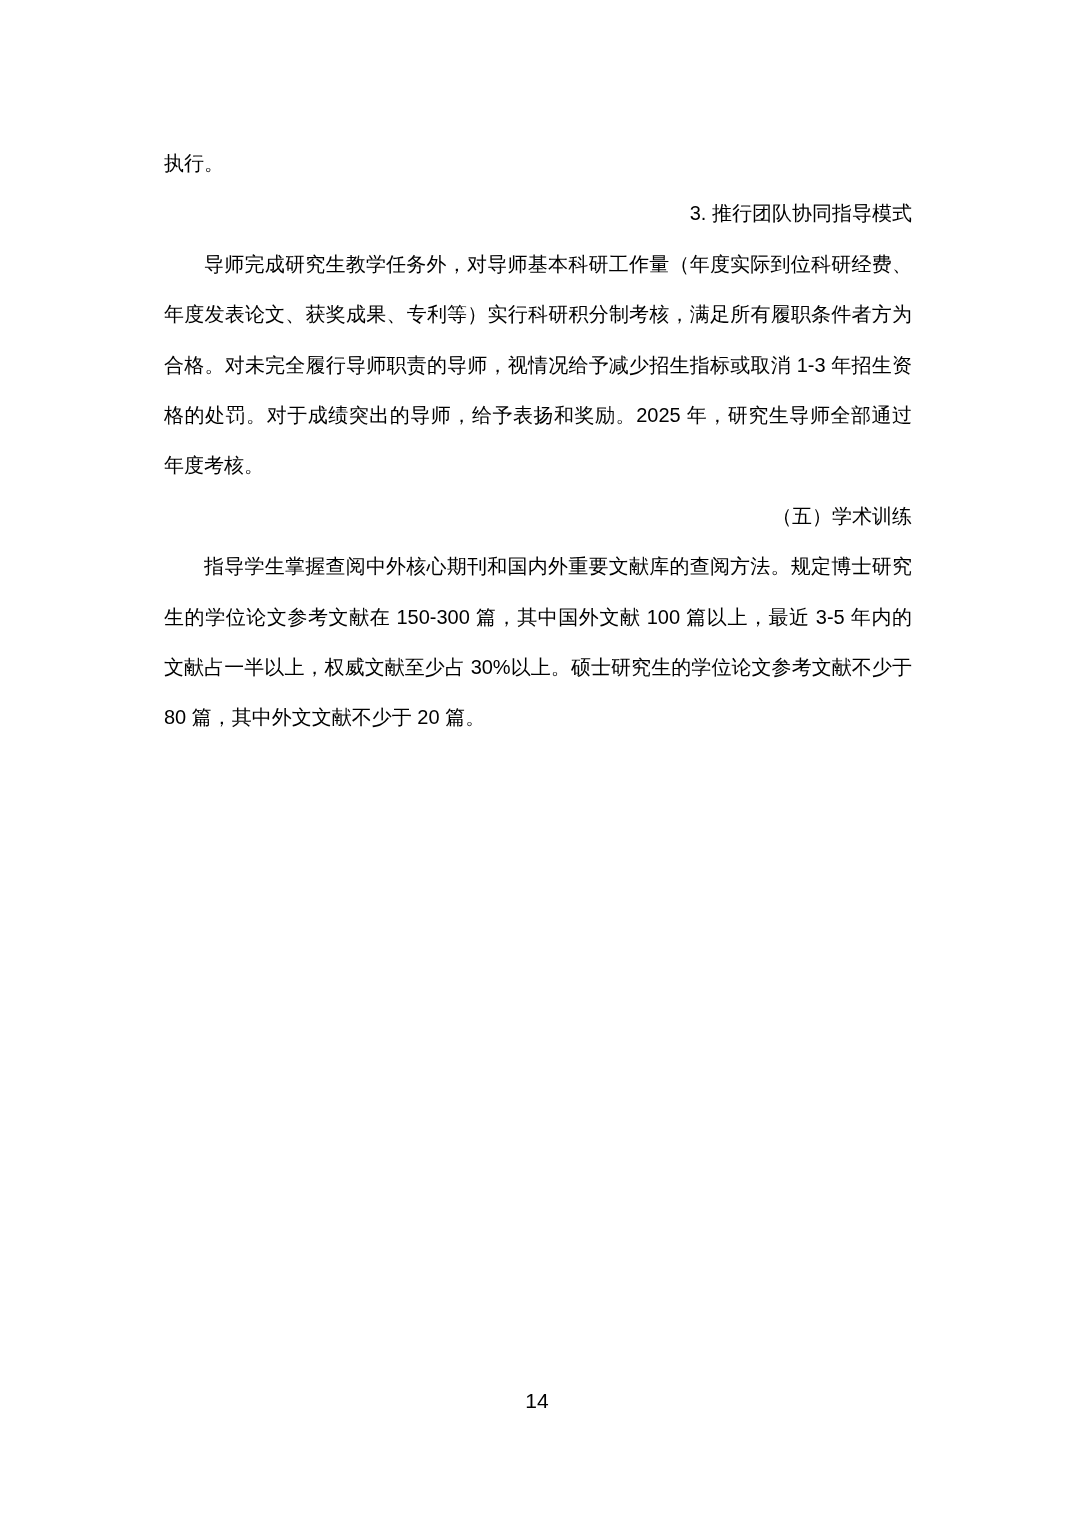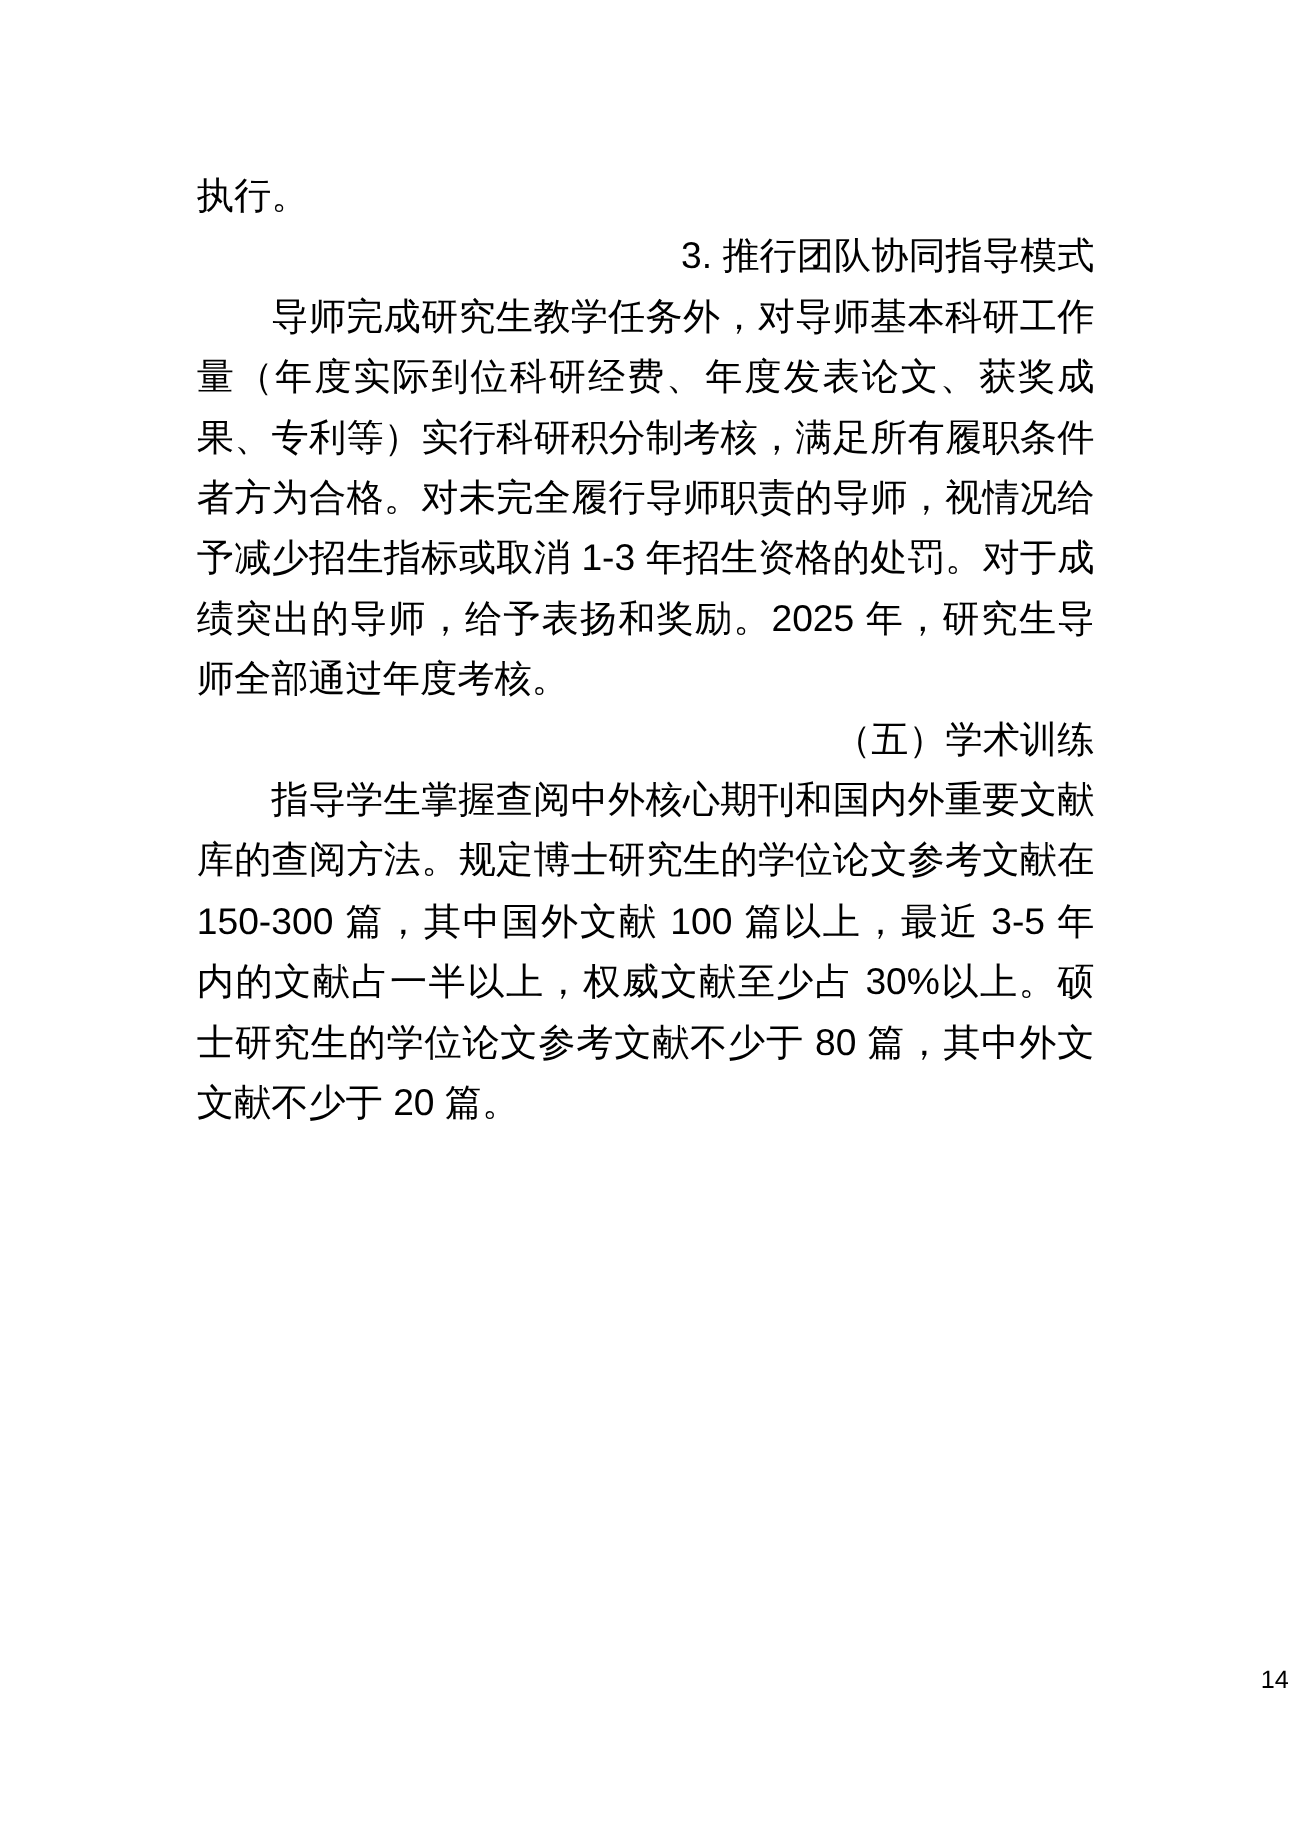--- a/index.html
+++ b/index.html
@@ -14,21 +14,21 @@
     background: #ffffff;
     color: #000000;
     font-family: "Liberation Sans", "DejaVu Sans", serif;
     overflow: hidden;
   }
   .doc-body {
     position: absolute;
     left: 164px;
     top: 138px;
     width: 748px;
-    font-size: 31px;
+    font-size: 20px;
     line-height: 50.4px;
     text-align: justify;
     text-justify: inter-ideograph;
     letter-spacing: 0px;
   }
   .blk {
     margin: 0;
     padding: 0;
   }
   .para {
@@ -40,21 +40,21 @@
   .head {
     font-weight: 400;
     text-indent: 2em;
     text-align: right;
   }
   .page-number {
     position: absolute;
     left: 0;
     top: 1389px;
     width: 100%;
-    text-align: right;
+    text-align: center;
     font-size: 21px;
     line-height: 24px;
     color: #000000;
   }
 </style>
 </head>
 <body>
 
 <div class="page">
   <div class="doc-body">

